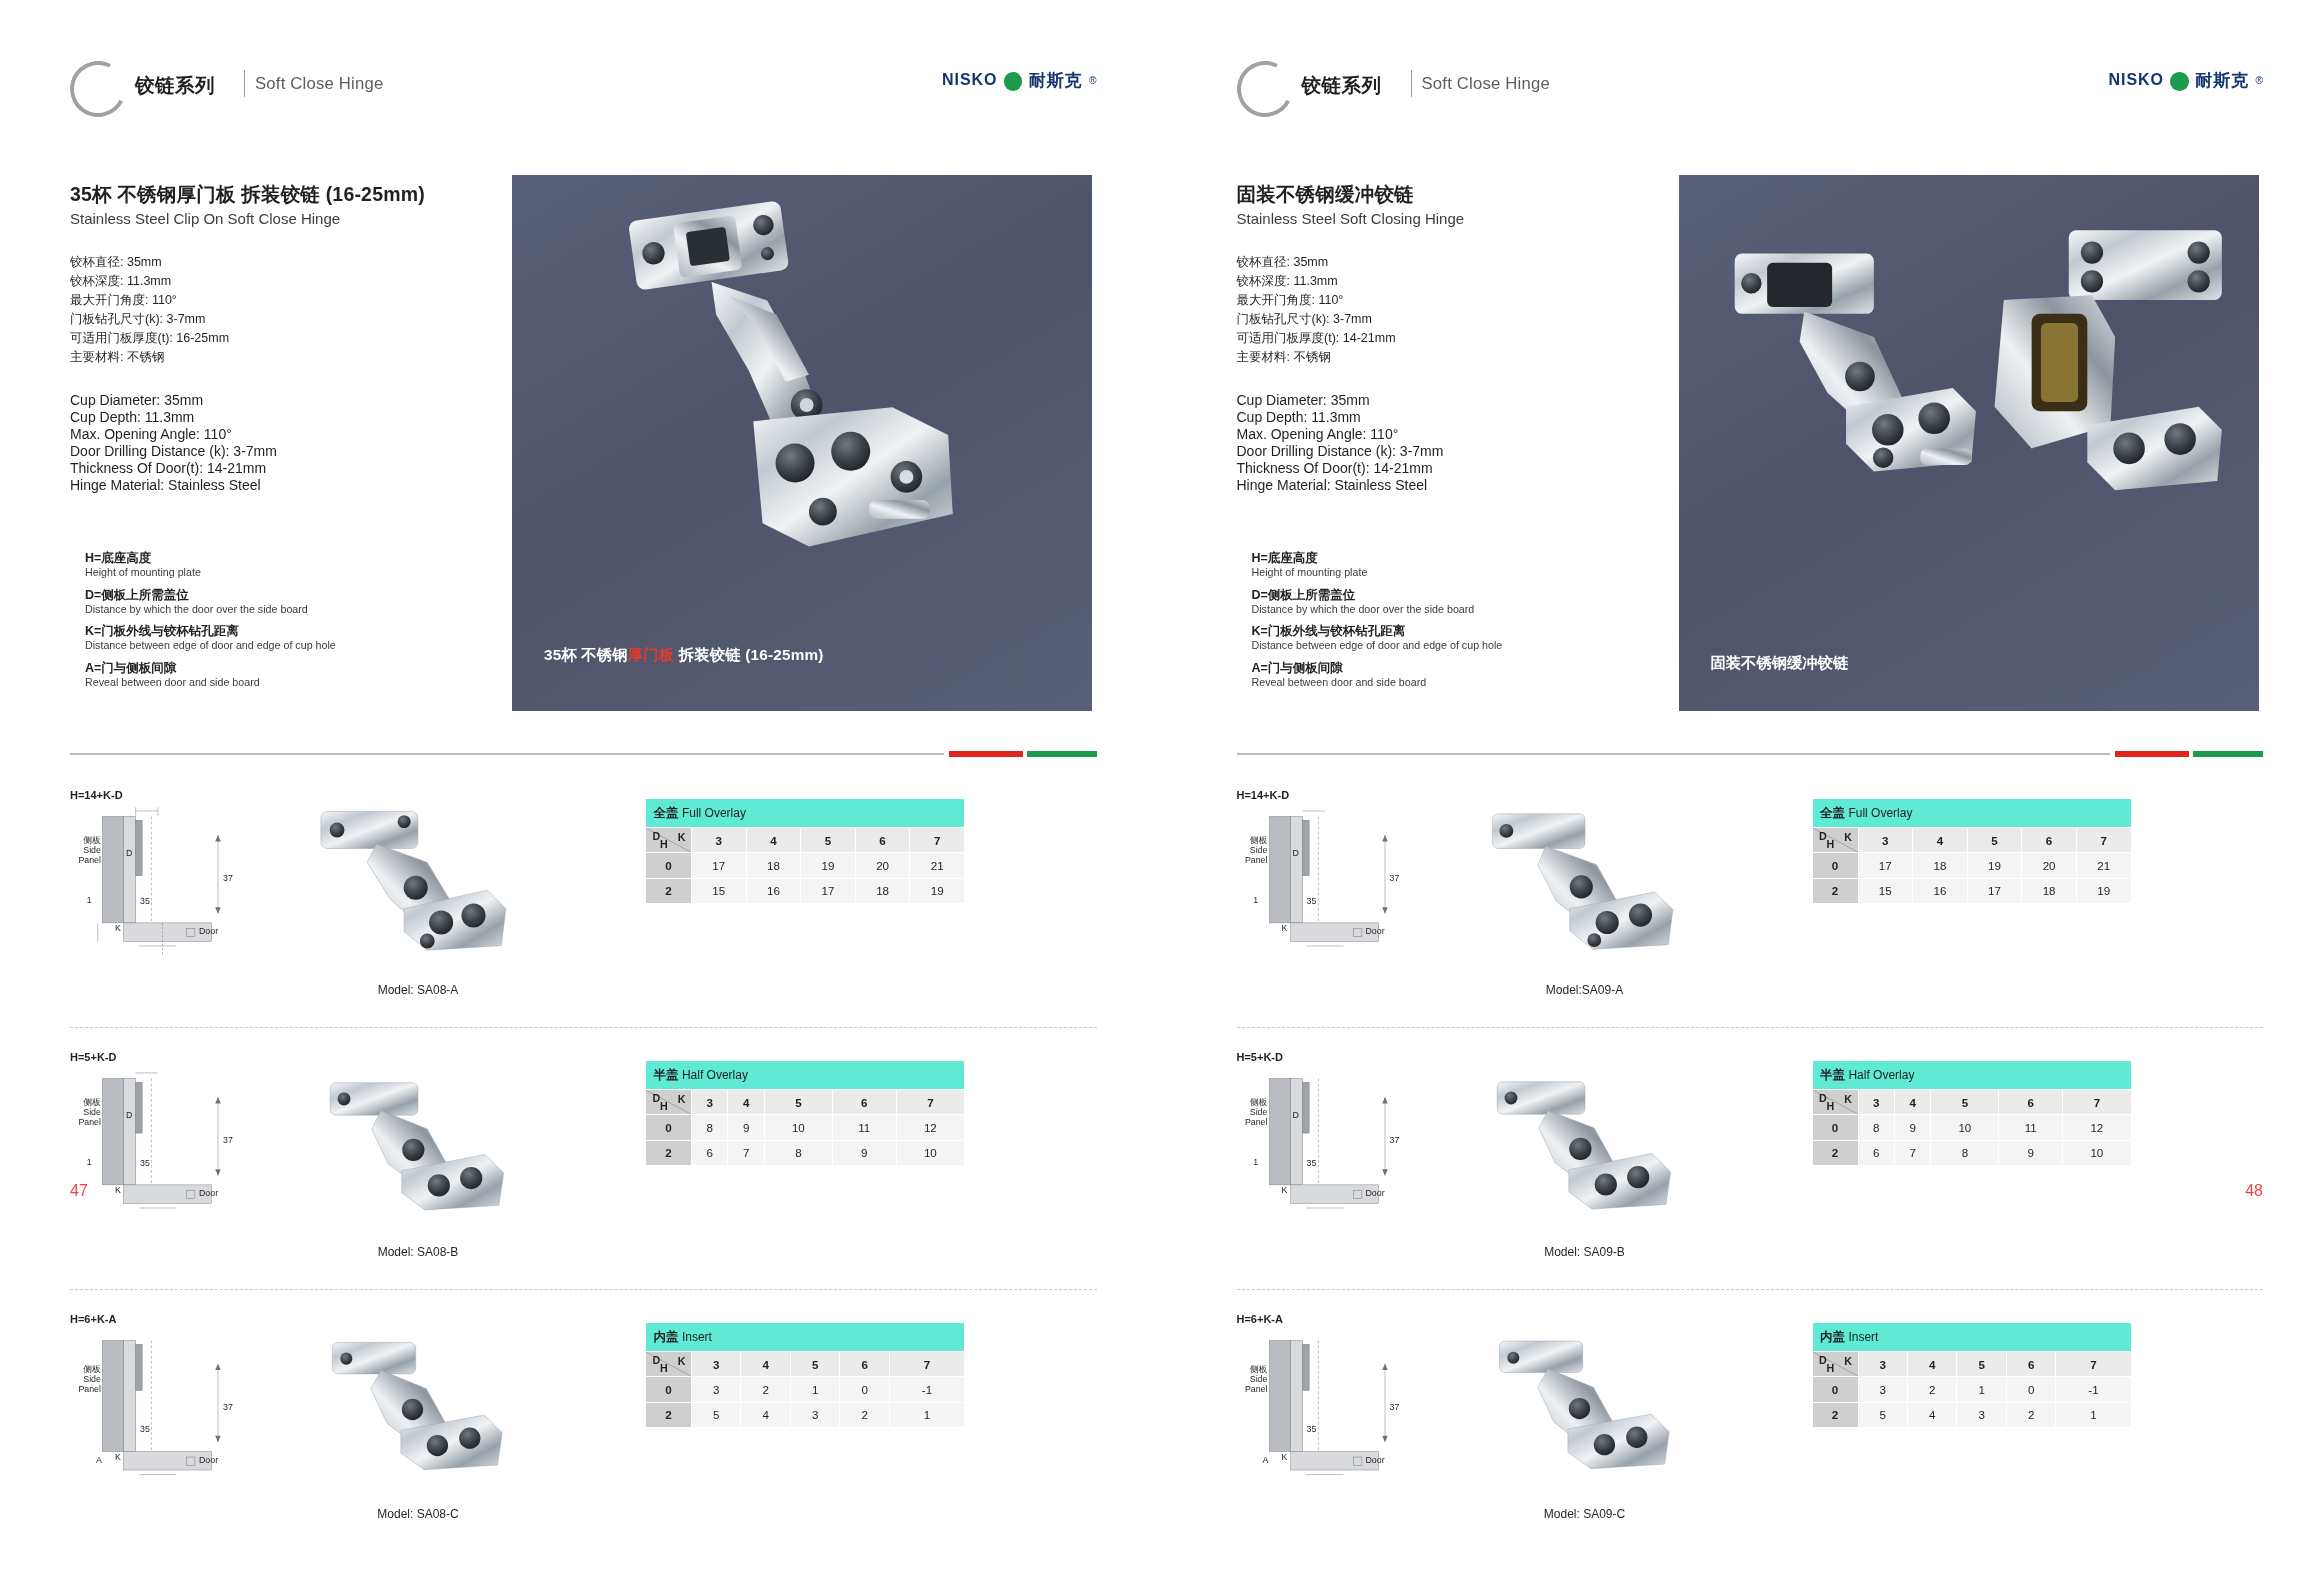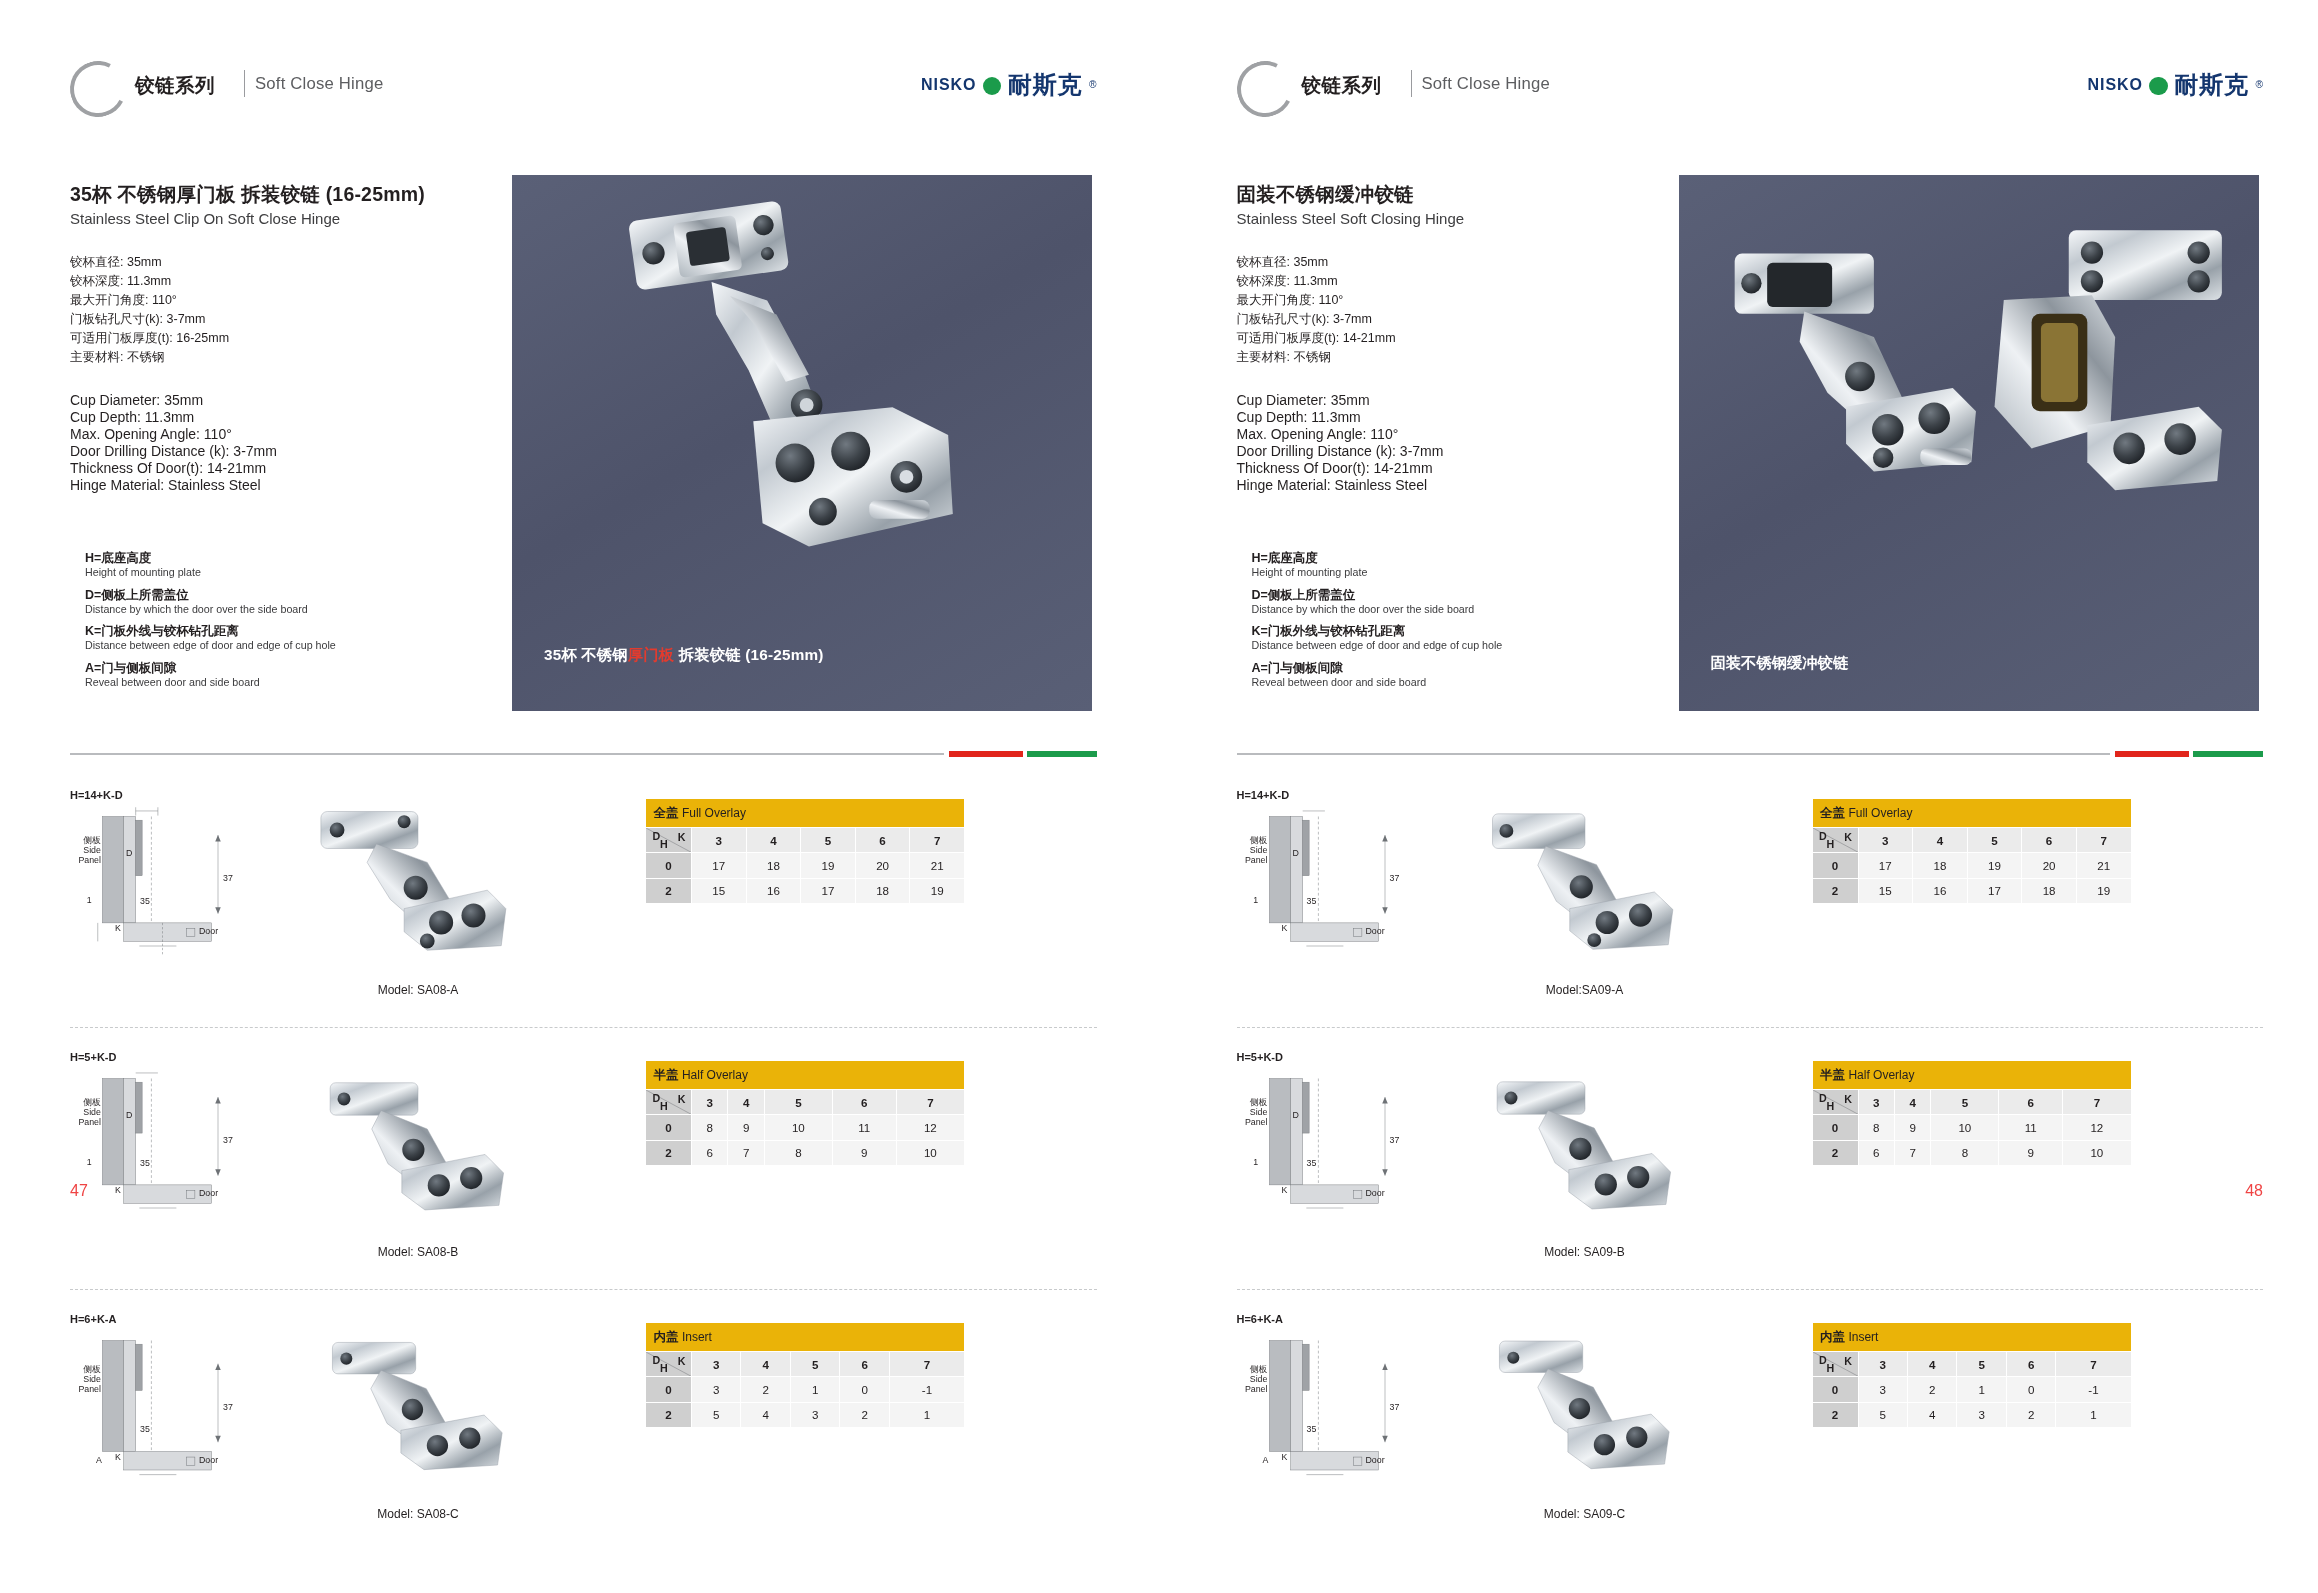--- a/index.html
+++ b/index.html
@@ -12,21 +12,21 @@
   
   .hdr{position:absolute;top:65px;left:70px;right:70px;height:60px;}
   .hdr .cmark{position:absolute;left:0;top:-3.7px;width:56px;height:56px;border:4.2px solid #9fa1a4;border-radius:28px;border-right-color:transparent;transform:rotate(-18deg);box-sizing:border-box;}
   .hdr .cmark:after{content:"";position:absolute;left:6.5px;top:6.5px;right:6.5px;bottom:6.5px;border-radius:50%;}
   .hdr .t-cn{position:absolute;left:65px;top:6.5px;font-size:19.5px;font-weight:bold;letter-spacing:0.5px;color:#231f20;}
   .hdr .divider{position:absolute;left:174px;top:4.6px;width:1.4px;height:27px;background:#9a9b9f;}
   .hdr .t-en{position:absolute;left:185px;top:9.3px;font-size:16.7px;color:#5c5d60;letter-spacing:0.2px;}
   .hdr .brand{position:absolute;right:0;top:3.7px;display:flex;align-items:center;gap:6.5px;}
   .hdr .brand .logo-en{font-size:16px;font-weight:bold;letter-spacing:0.9px;color:#14366e;}
   .hdr .brand .logo-dot{display:inline-block;width:18.5px;height:18.5px;border-radius:50%;background:#1b9b4b;position:relative;top:1.4px;}
-  .hdr .brand .logo-cn{font-size:24px;font-weight:bold;color:#14366e;letter-spacing:0.9px;}
+  .hdr .brand .logo-cn{font-size:17px;font-weight:bold;color:#14366e;letter-spacing:0.9px;}
   .hdr .brand .reg{font-size:10.2px;vertical-align:super;color:#14366e;}
 
   
   .title-cn{position:absolute;left:70px;top:181px;font-size:19.5px;font-weight:bold;color:#231f20;letter-spacing:0.2px;white-space:nowrap;}
   .title-en{position:absolute;left:70px;top:210px;font-size:15px;color:#3d3d3f;white-space:nowrap;}
 
   .spec-cn{position:absolute;left:70px;top:253px;font-size:12.5px;line-height:19px;color:#231f20;}
   .spec-en{position:absolute;left:70px;top:392px;font-size:14px;line-height:17px;color:#231f20;}
 
   .legend{position:absolute;left:70px;top:550px;font-size:12px;line-height:1.28;margin-left:15px;}
@@ -55,21 +55,21 @@
   .dash.d2{top:1289px;}
 
   .diagram{position:absolute;left:0;top:4.6px;width:185px;height:185px;}
   .dim-top{position:absolute;left:0;top:0;font-size:11px;font-weight:bold;color:#231f20;white-space:nowrap;}
   .dlabel{position:absolute;font-size:8.8px;color:#231f20;line-height:1.15;}
 
   .prod{position:absolute;left:218px;top:9.3px;width:260px;height:185px;}
   .model{position:absolute;left:218px;top:199px;width:260px;text-align:center;font-size:12px;color:#231f20;}
 
   .tbl{position:absolute;left:575px;top:14px;width:320px;border-collapse:collapse;font-size:11.6px;}
-  .tbl .cap{background:#eab308;padding:5.6px 7.4px;font-size:12.5px;font-weight:bold;text-align:left;}
+  .tbl .cap{background:#5eead4;padding:5.6px 7.4px;font-size:12.5px;font-weight:bold;text-align:left;}
   .tbl .cap .en{font-weight:normal;font-size:12px;}
   .tbl td,.tbl th{border:0.5px solid #fff;text-align:center;padding:5.6px 0;}
   .tbl .hrow td{background:#ebebeb;color:#231f20;font-weight:bold;}
   .tbl .drow td{background:#f4f4f4;}
   .tbl .dcell{background:#cfcfcf !important;font-weight:bold;width:45px;}
   .tbl .kh{position:relative;width:45px;background:#cfcfcf !important;}
   .tbl .kh .k{position:absolute;right:5.6px;top:2.8px;font-size:10.7px;}
   .tbl .kh .d{position:absolute;left:6.5px;top:1.9px;font-size:10.7px;}
   .tbl .kh .h{position:absolute;left:14px;bottom:1.9px;font-size:10.7px;}
   .tbl .kh .slash{position:absolute;left:0;top:0;width:100%;height:100%;}

